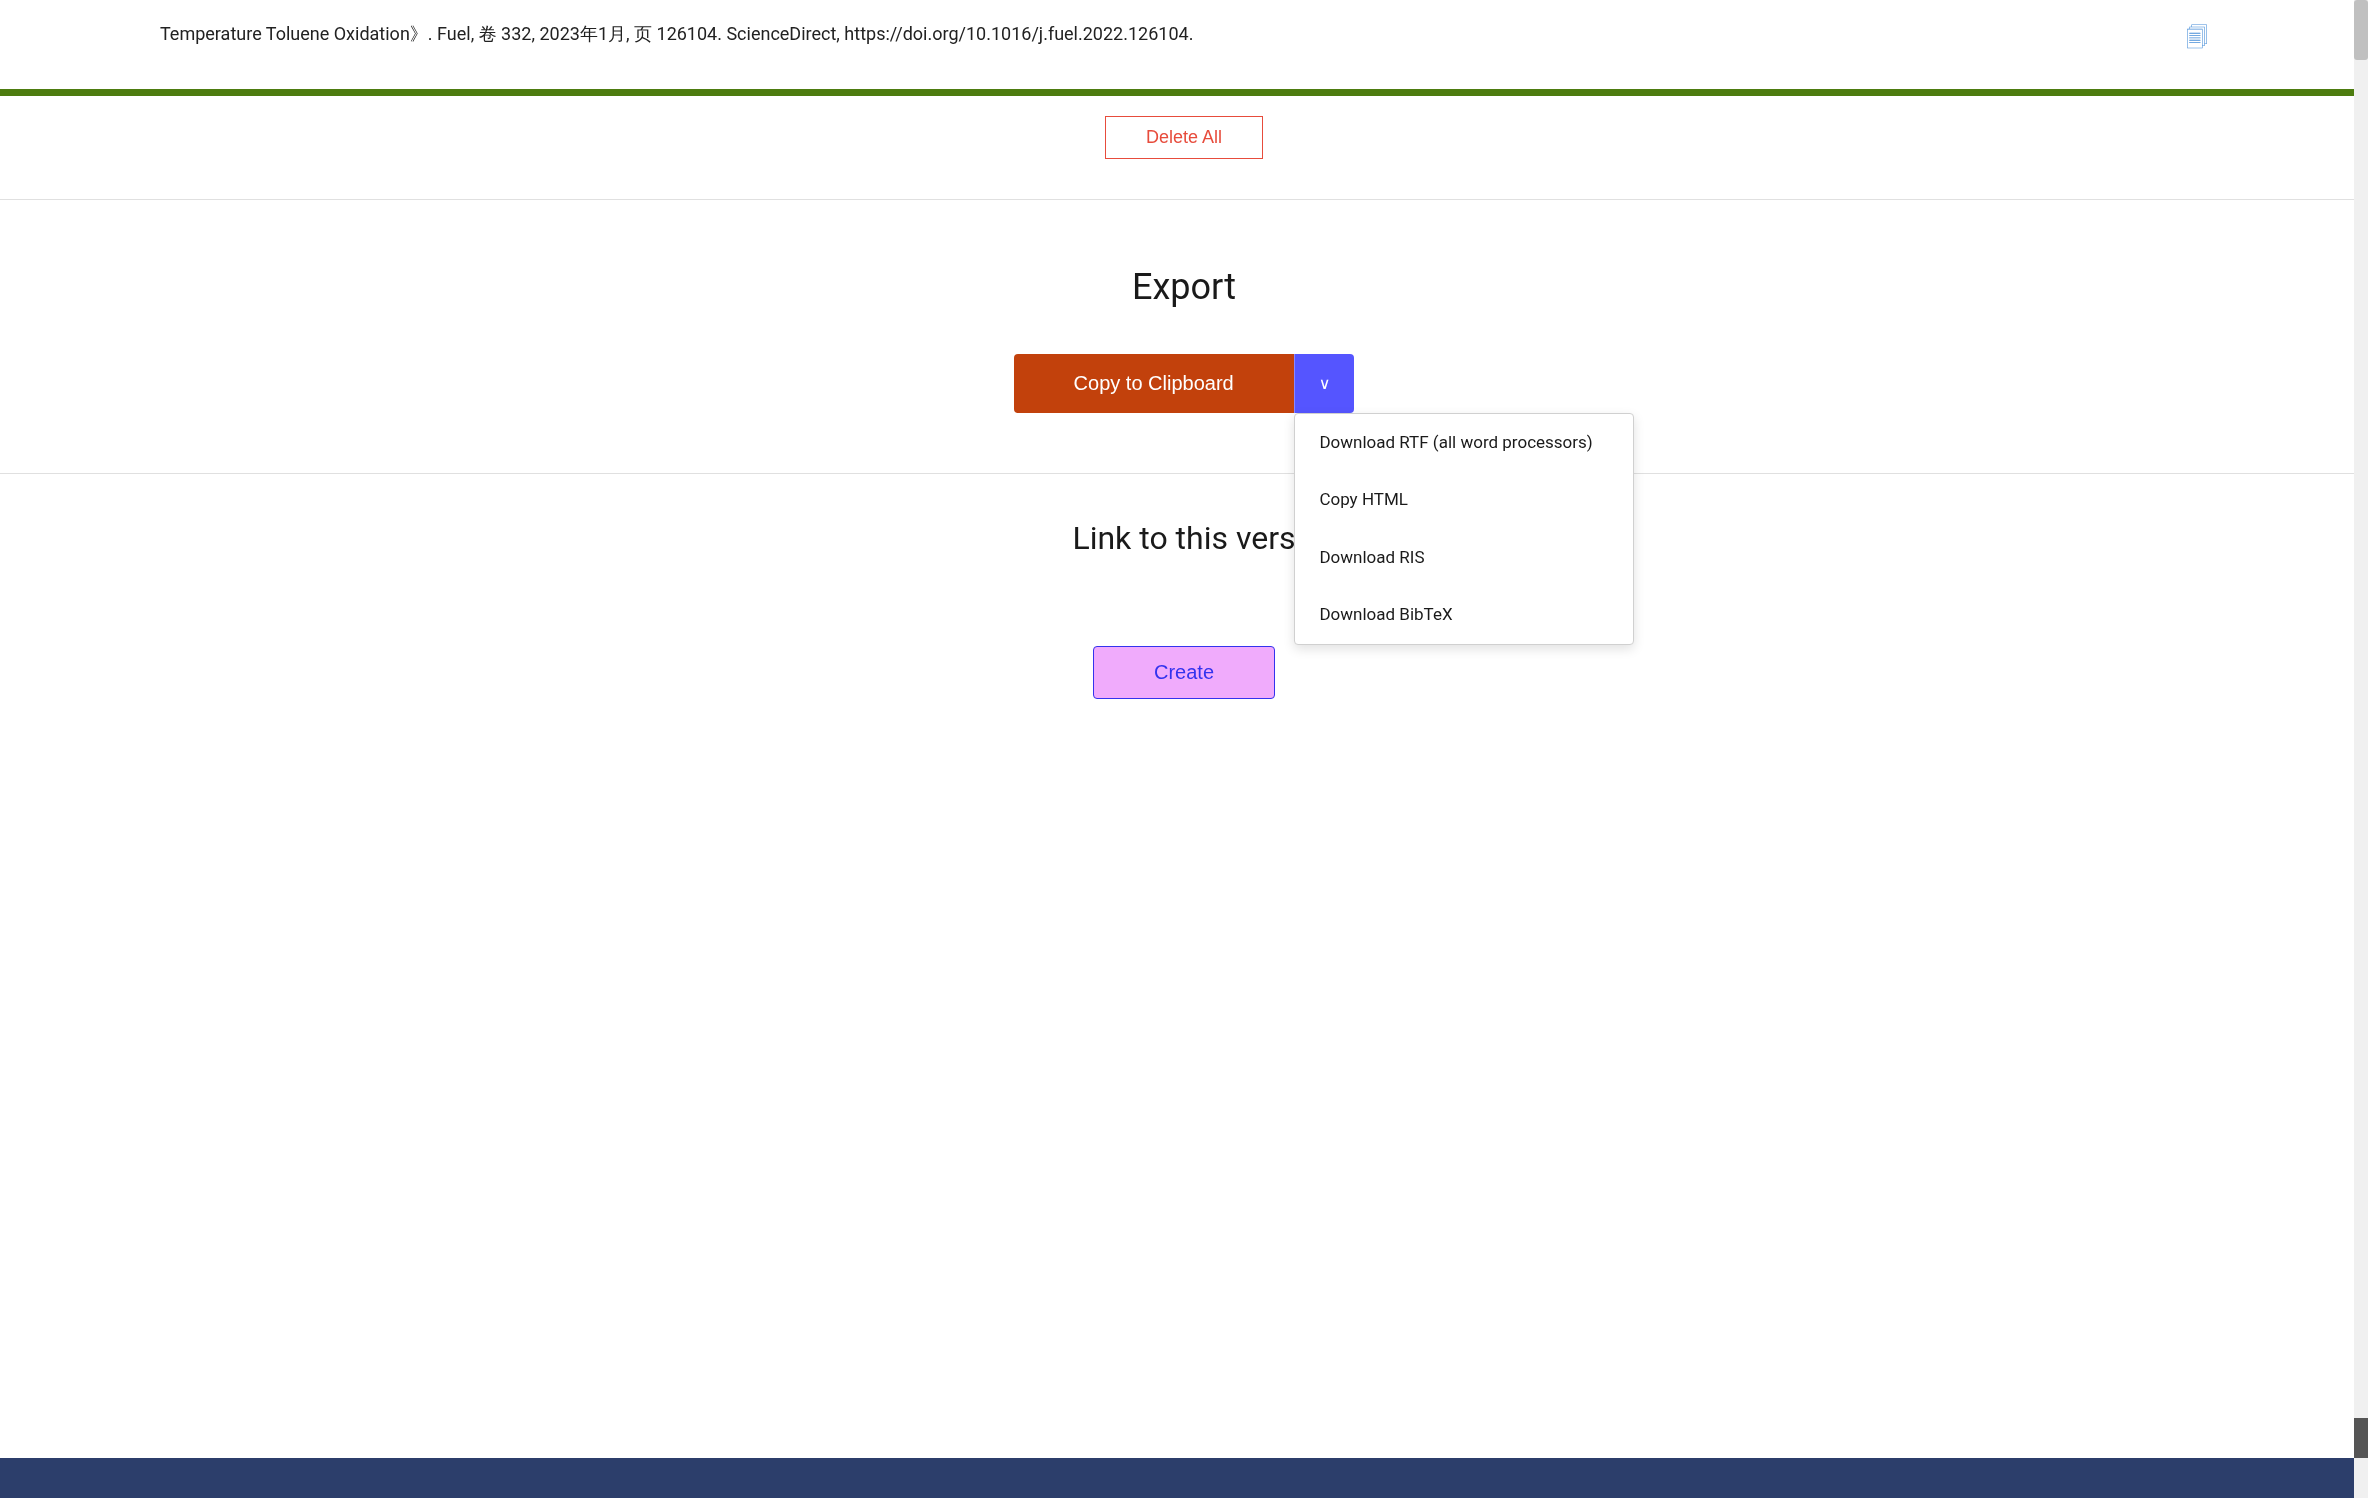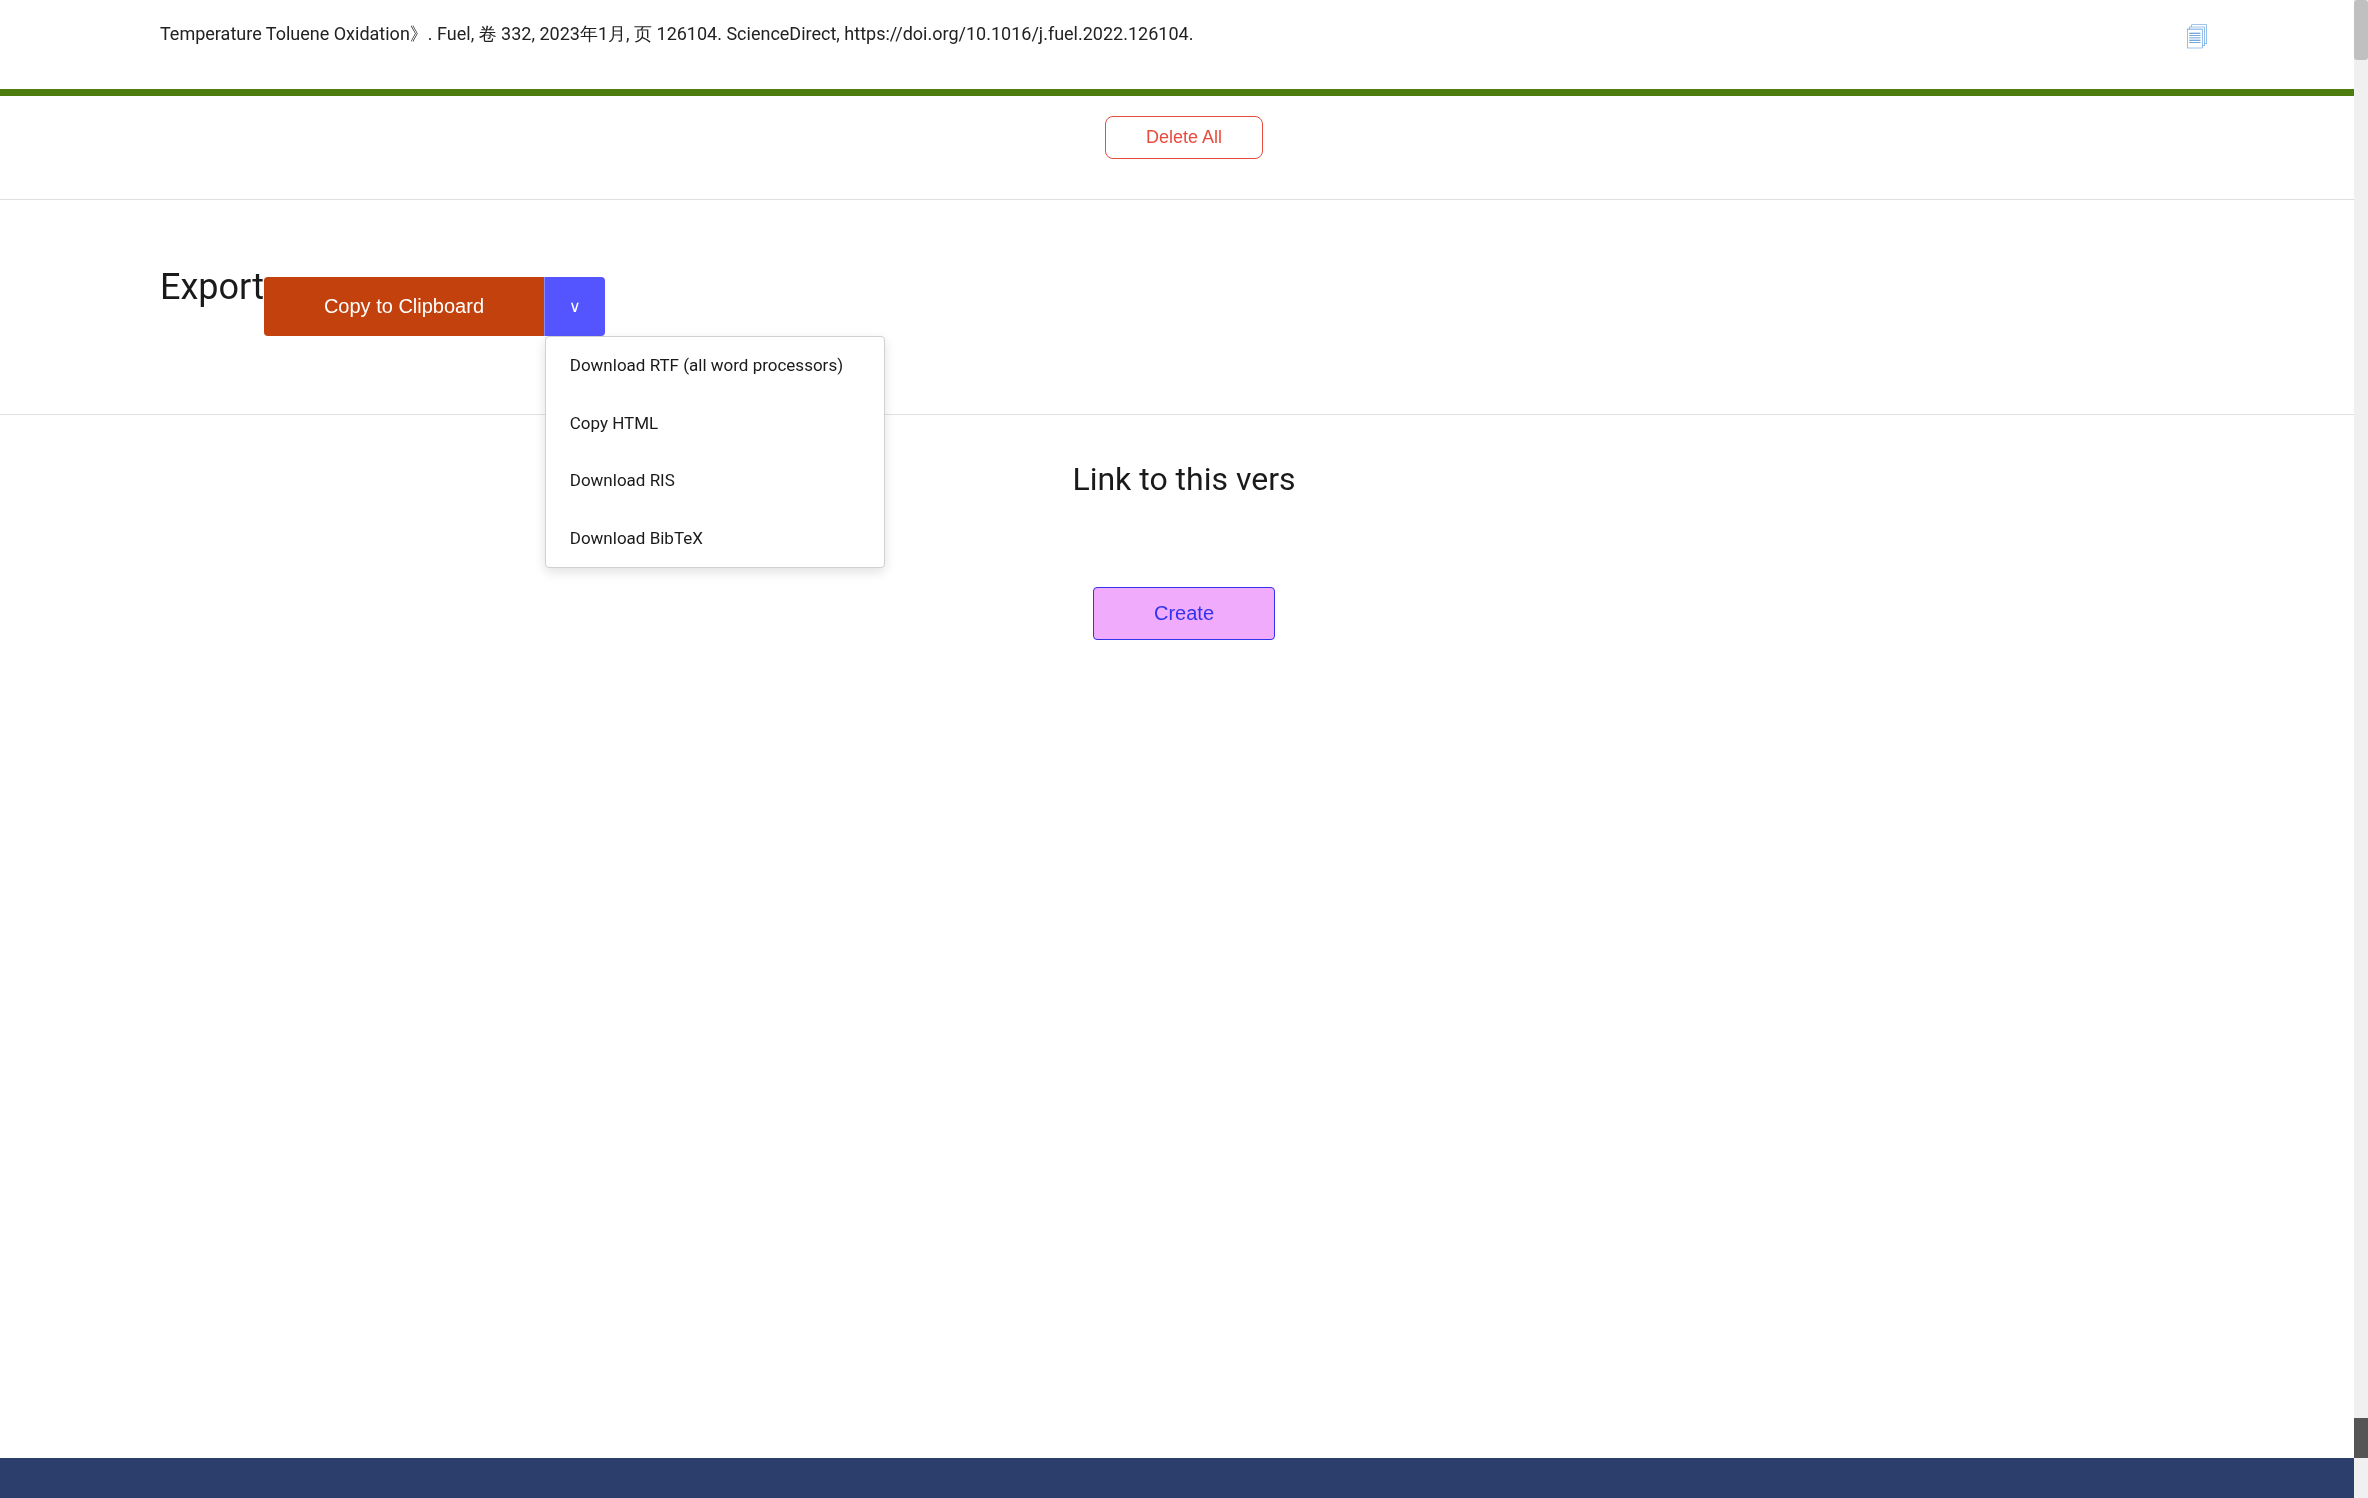--- a/index.html
+++ b/index.html
@@ -58,36 +58,36 @@
       justify-content: center;
       padding: 20px 0 40px 0;
     }
 
     .delete-all-btn {
       border: 1px solid #e74c3c;
       color: #e74c3c;
       background: #fff;
       padding: 10px 40px;
       font-size: 18px;
-      border-radius: 8px;
+      border-radius: 0;
       cursor: pointer;
     }
 
     
     .section-divider {
       border: none;
       border-top: 1px solid #e0e0e0;
       margin: 0;
     }
 
     
     .export-section {
       padding: 60px 160px 60px 160px;
       display: flex;
-      flex-direction: row;
+      flex-direction: column;
       align-items: center;
       position: relative;
     }
 
     .export-title {
       font-size: 36px;
       font-weight: 400;
       color: #1a1a1a;
       margin-bottom: 40px;
     }

